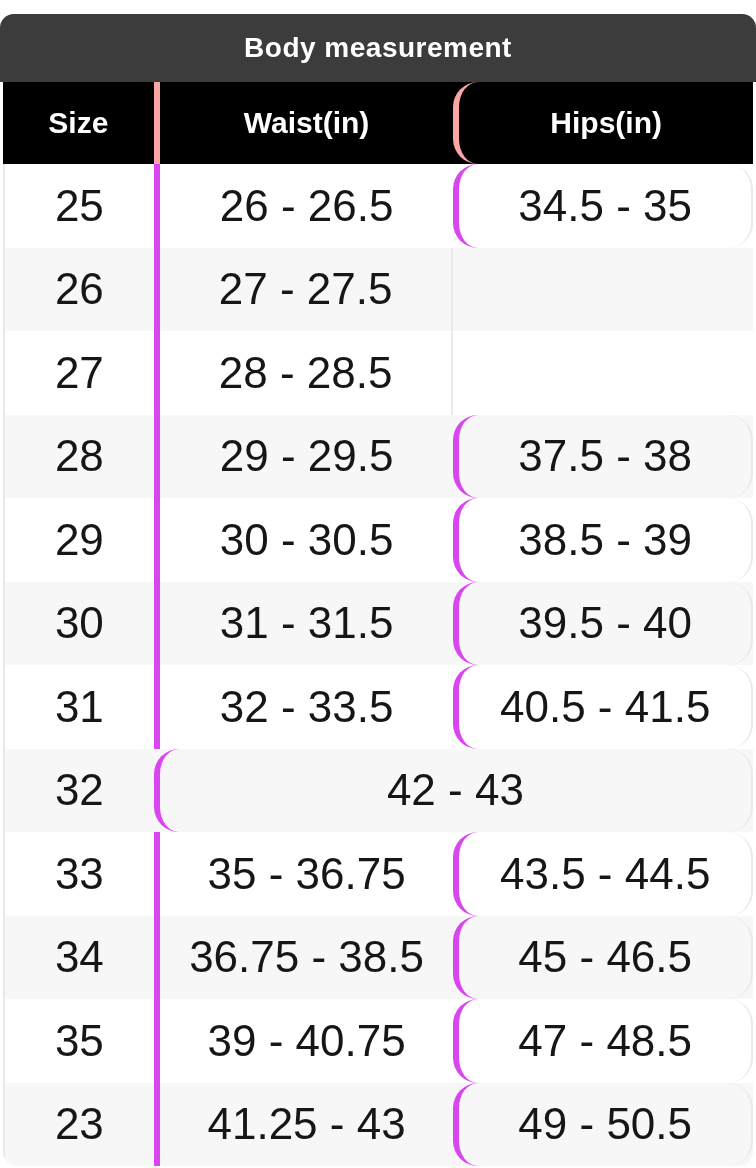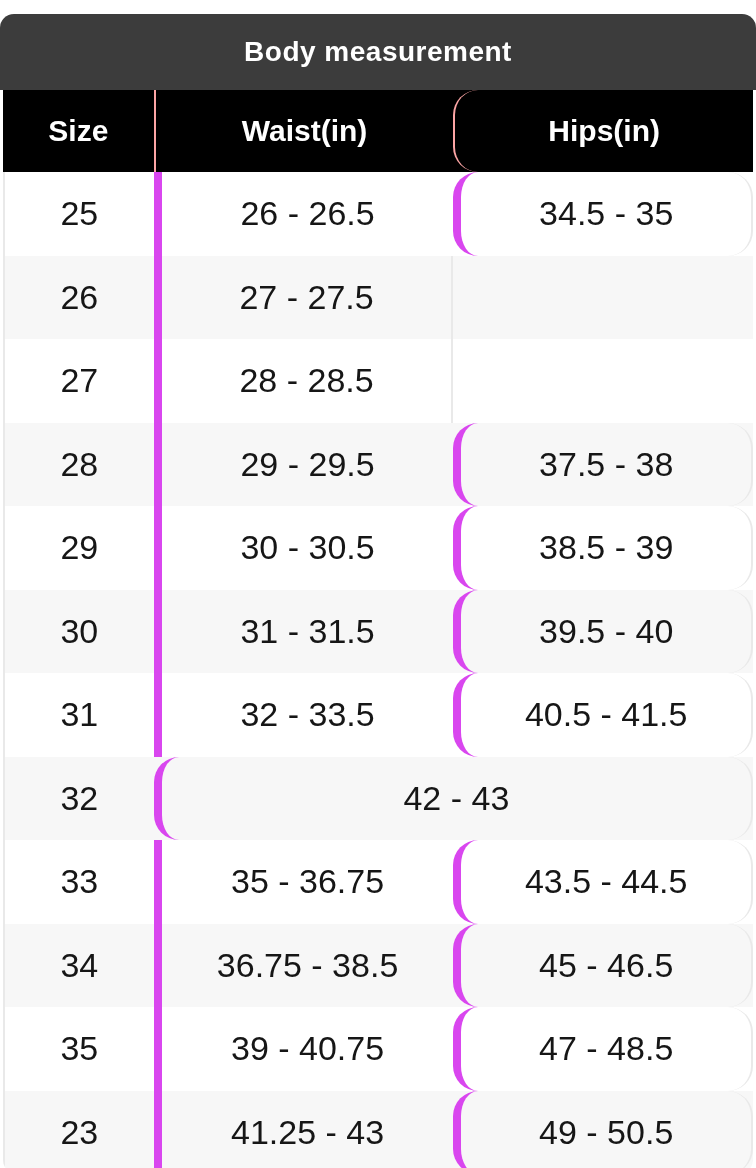--- a/index.html
+++ b/index.html
@@ -8,21 +8,21 @@
   }
   body {
     width: 756px;
     height: 1168px;
     overflow: hidden;
     background: #ffffff;
     font-family: "Liberation Sans", sans-serif;
   }
   .title-bar {
     margin-top: 14px;
-    height: 76px;
+    height: 68px;
     background: #3c3c3c;
     border-radius: 14px 14px 0 0;
     display: flex;
     align-items: center;
     justify-content: center;
   }
   .title-bar .title-text {
     color: #ffffff;
     font-weight: bold;
     font-size: 28px;
@@ -42,41 +42,41 @@
   }
   .col-size  { width: 20.1%; }
   .col-waist { width: 39.95%; }
   .col-hips  { flex: 1; border-radius: 25px; }
   .header-row .cell {
     color: #ffffff;
     font-weight: bold;
     font-size: 30px;
   }
   .header-row .cell + .cell {
-    border-left: 2px solid #fca5a5;
+    border-left: 6px solid #fca5a5;
   }
   .table-body {
     margin: 0 3px;
     border-radius: 0 0 14px 14px;
     overflow: hidden;
   }
   .row {
     display: flex;
     height: 83.5px;
     background: #ffffff;
   }
   .row:nth-child(even) {
     background: #f7f7f7;
   }
   .row .cell {
-    font-size: 34px;
+    font-size: 44px;
     color: #161616;
   }
   .row .cell + .cell {
-    border-left: 8px solid #d946ef;
+    border-left: 6px solid #d946ef;
   }
   .row .cell:first-child {
     border-left: 2px solid #e9e9e9;
   }
   .row .cell:last-child {
     border-right: 2px solid #e9e9e9;
   }
   .bottom-bar {
     margin-top: 3px;
     height: 60px;

